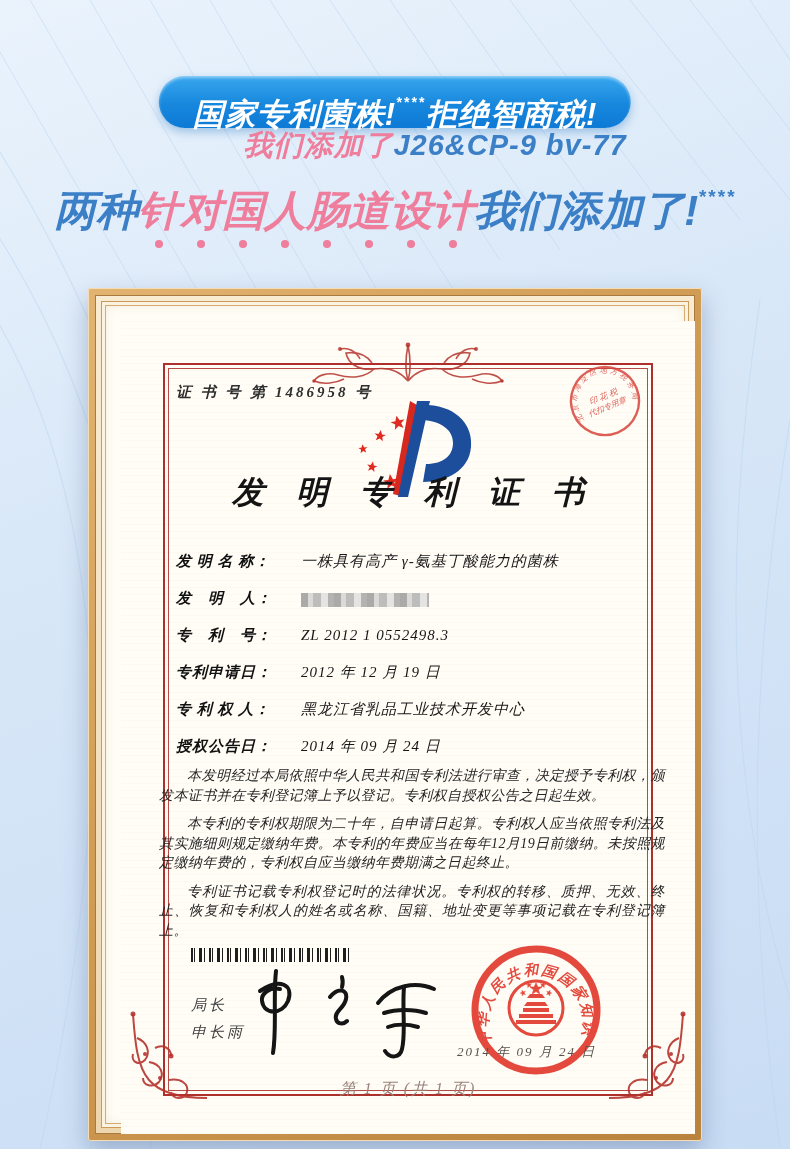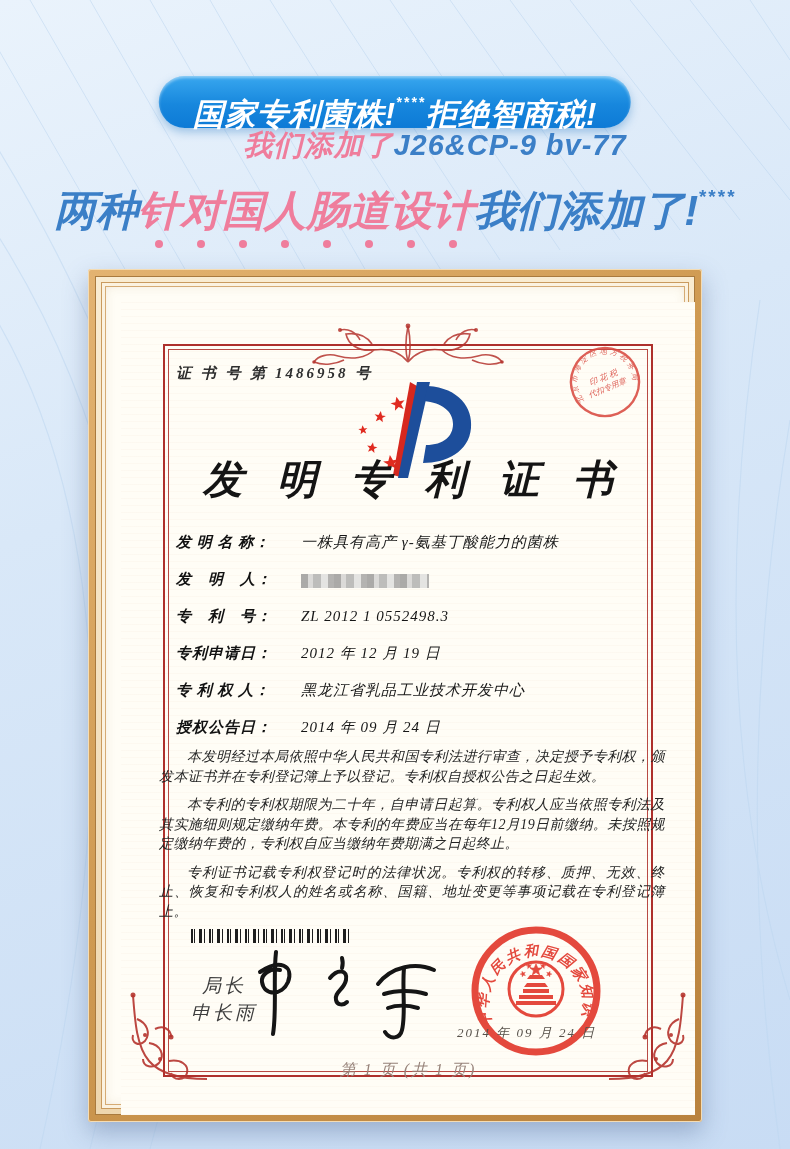--- a/index.html
+++ b/index.html
@@ -28,21 +28,21 @@
     position:absolute; top:183px; left:0; width:100%; text-align:center; z-index:3;
     font-size:42px; font-weight:800; white-space:nowrap;
   }
   .pink{color:#ef7d9c;} .blue{color:#3b7fc7;}
   .h2 sup{font-size:19px; vertical-align:22px; letter-spacing:2px;}
   .emph{position:relative; display:inline-block;}
   .em-dots{position:absolute; left:5%; right:5%; bottom:-9px; display:flex; justify-content:space-between;}
   .em-dots i{width:8px;height:8px;border-radius:50%;background:#ef7d9c;display:block;}
   
   .frame{
-    position:absolute; left:88px; top:269px; width:614px; height:853px; z-index:2;
+    position:absolute; left:88px; top:288px; width:614px; height:853px; z-index:2;
     box-sizing:border-box; padding:7px;
     background:linear-gradient(135deg,#e3b371 0%,#cf9a52 45%,#b9823d 100%);
     border-radius:3px;
     box-shadow:0 10px 24px rgba(70,95,140,.38), inset 0 0 0 1px #f4dcb4;
   }
   .frame-mid{
     height:100%; box-sizing:border-box; padding:5px;
     background:linear-gradient(180deg,#f9ecd2,#eed6ae);
     border:1px solid #a97a3e;
   }
@@ -59,36 +59,36 @@
       #fffdf6;
     font-family:"Liberation Serif","DejaVu Serif",serif; color:#1c1c1c;
   }
   .red-frame{position:absolute; left:42px; top:42px; right:42px; bottom:38px;
     border:2px solid #ae302c;}
   .red-frame:after{content:""; position:absolute; inset:3px; border:1px solid #b84a44;}
   .cert-no{position:absolute; left:55px; top:62px; font-size:15px; font-weight:600;
     letter-spacing:3px; color:#2e2e2e;}
   .logo{position:absolute; left:225px; top:70px;}
   .cert-title{position:absolute; left:0; top:150px; width:100%; text-align:center;
-    font-size:40px; font-weight:600; letter-spacing:12px; color:#141414; text-indent:12px;}
+    font-size:32px; font-weight:600; letter-spacing:12px; color:#141414; text-indent:12px;}
   .fields{position:absolute; left:55px; top:222px; right:30px;}
   .field-row{display:flex; height:37px; align-items:center; font-size:15px;}
   .field-label{width:125px; font-weight:700; letter-spacing:1px; flex:none; color:#111;}
   .field-value{letter-spacing:1px; color:#161616;}
   .redacted{margin-top:2px; width:128px; height:14px; opacity:.75; filter:blur(.7px);
     background:
      repeating-linear-gradient(90deg,#8f8f8f 0 7px,#cfcfcf 7px 12px,#a8a8a8 12px 20px,#dcdcdc 20px 27px,#9b9b9b 27px 33px);}
   .paras{position:absolute; left:30px; top:445px; width:514px;}
   .paras p{margin:0 0 9px 8px; font-size:14px; line-height:19.5px; text-align:justify;
     text-indent:2em; color:#242424; letter-spacing:.4px;}
   .barcode{position:absolute; left:70px; top:627px; width:158px; height:14px;
     background:
      repeating-linear-gradient(90deg,#1e1e1e 0 2px,transparent 2px 3px,#1e1e1e 3px 4px,transparent 4px 8px,#1e1e1e 8px 11px,transparent 11px 13px,#1e1e1e 13px 14px,transparent 14px 18px);}
   .signer{position:absolute; left:70px; top:670px; font-family:"Liberation Sans","DejaVu Sans",sans-serif;
-    font-size:19px; color:#3d3d3d; letter-spacing:3px; line-height:27px;text-align:center;}
+    font-size:15px; color:#3d3d3d; letter-spacing:3px; line-height:27px;}
   .signature{position:absolute; left:125px; top:636px;}
   .seal{position:absolute; left:349px; top:623px; opacity:.93;}
   .seal-date{position:absolute; left:336px; top:722px; font-size:13px; letter-spacing:2px;
     color:#57514a; z-index:4;}
   .corner-stamp{position:absolute; left:446px; top:42px; transform:rotate(-22deg); opacity:.85;}
   .cert-footer{position:absolute; left:0; top:758px; width:100%; text-align:center;
     font-size:16px; color:#97837a; letter-spacing:2px;}
   .flourish{position:absolute; bottom:32px; left:6px;}
   .flourish.right{left:auto; right:6px; transform:scaleX(-1);}
   .ornament{position:absolute; left:187px; top:16px;}

